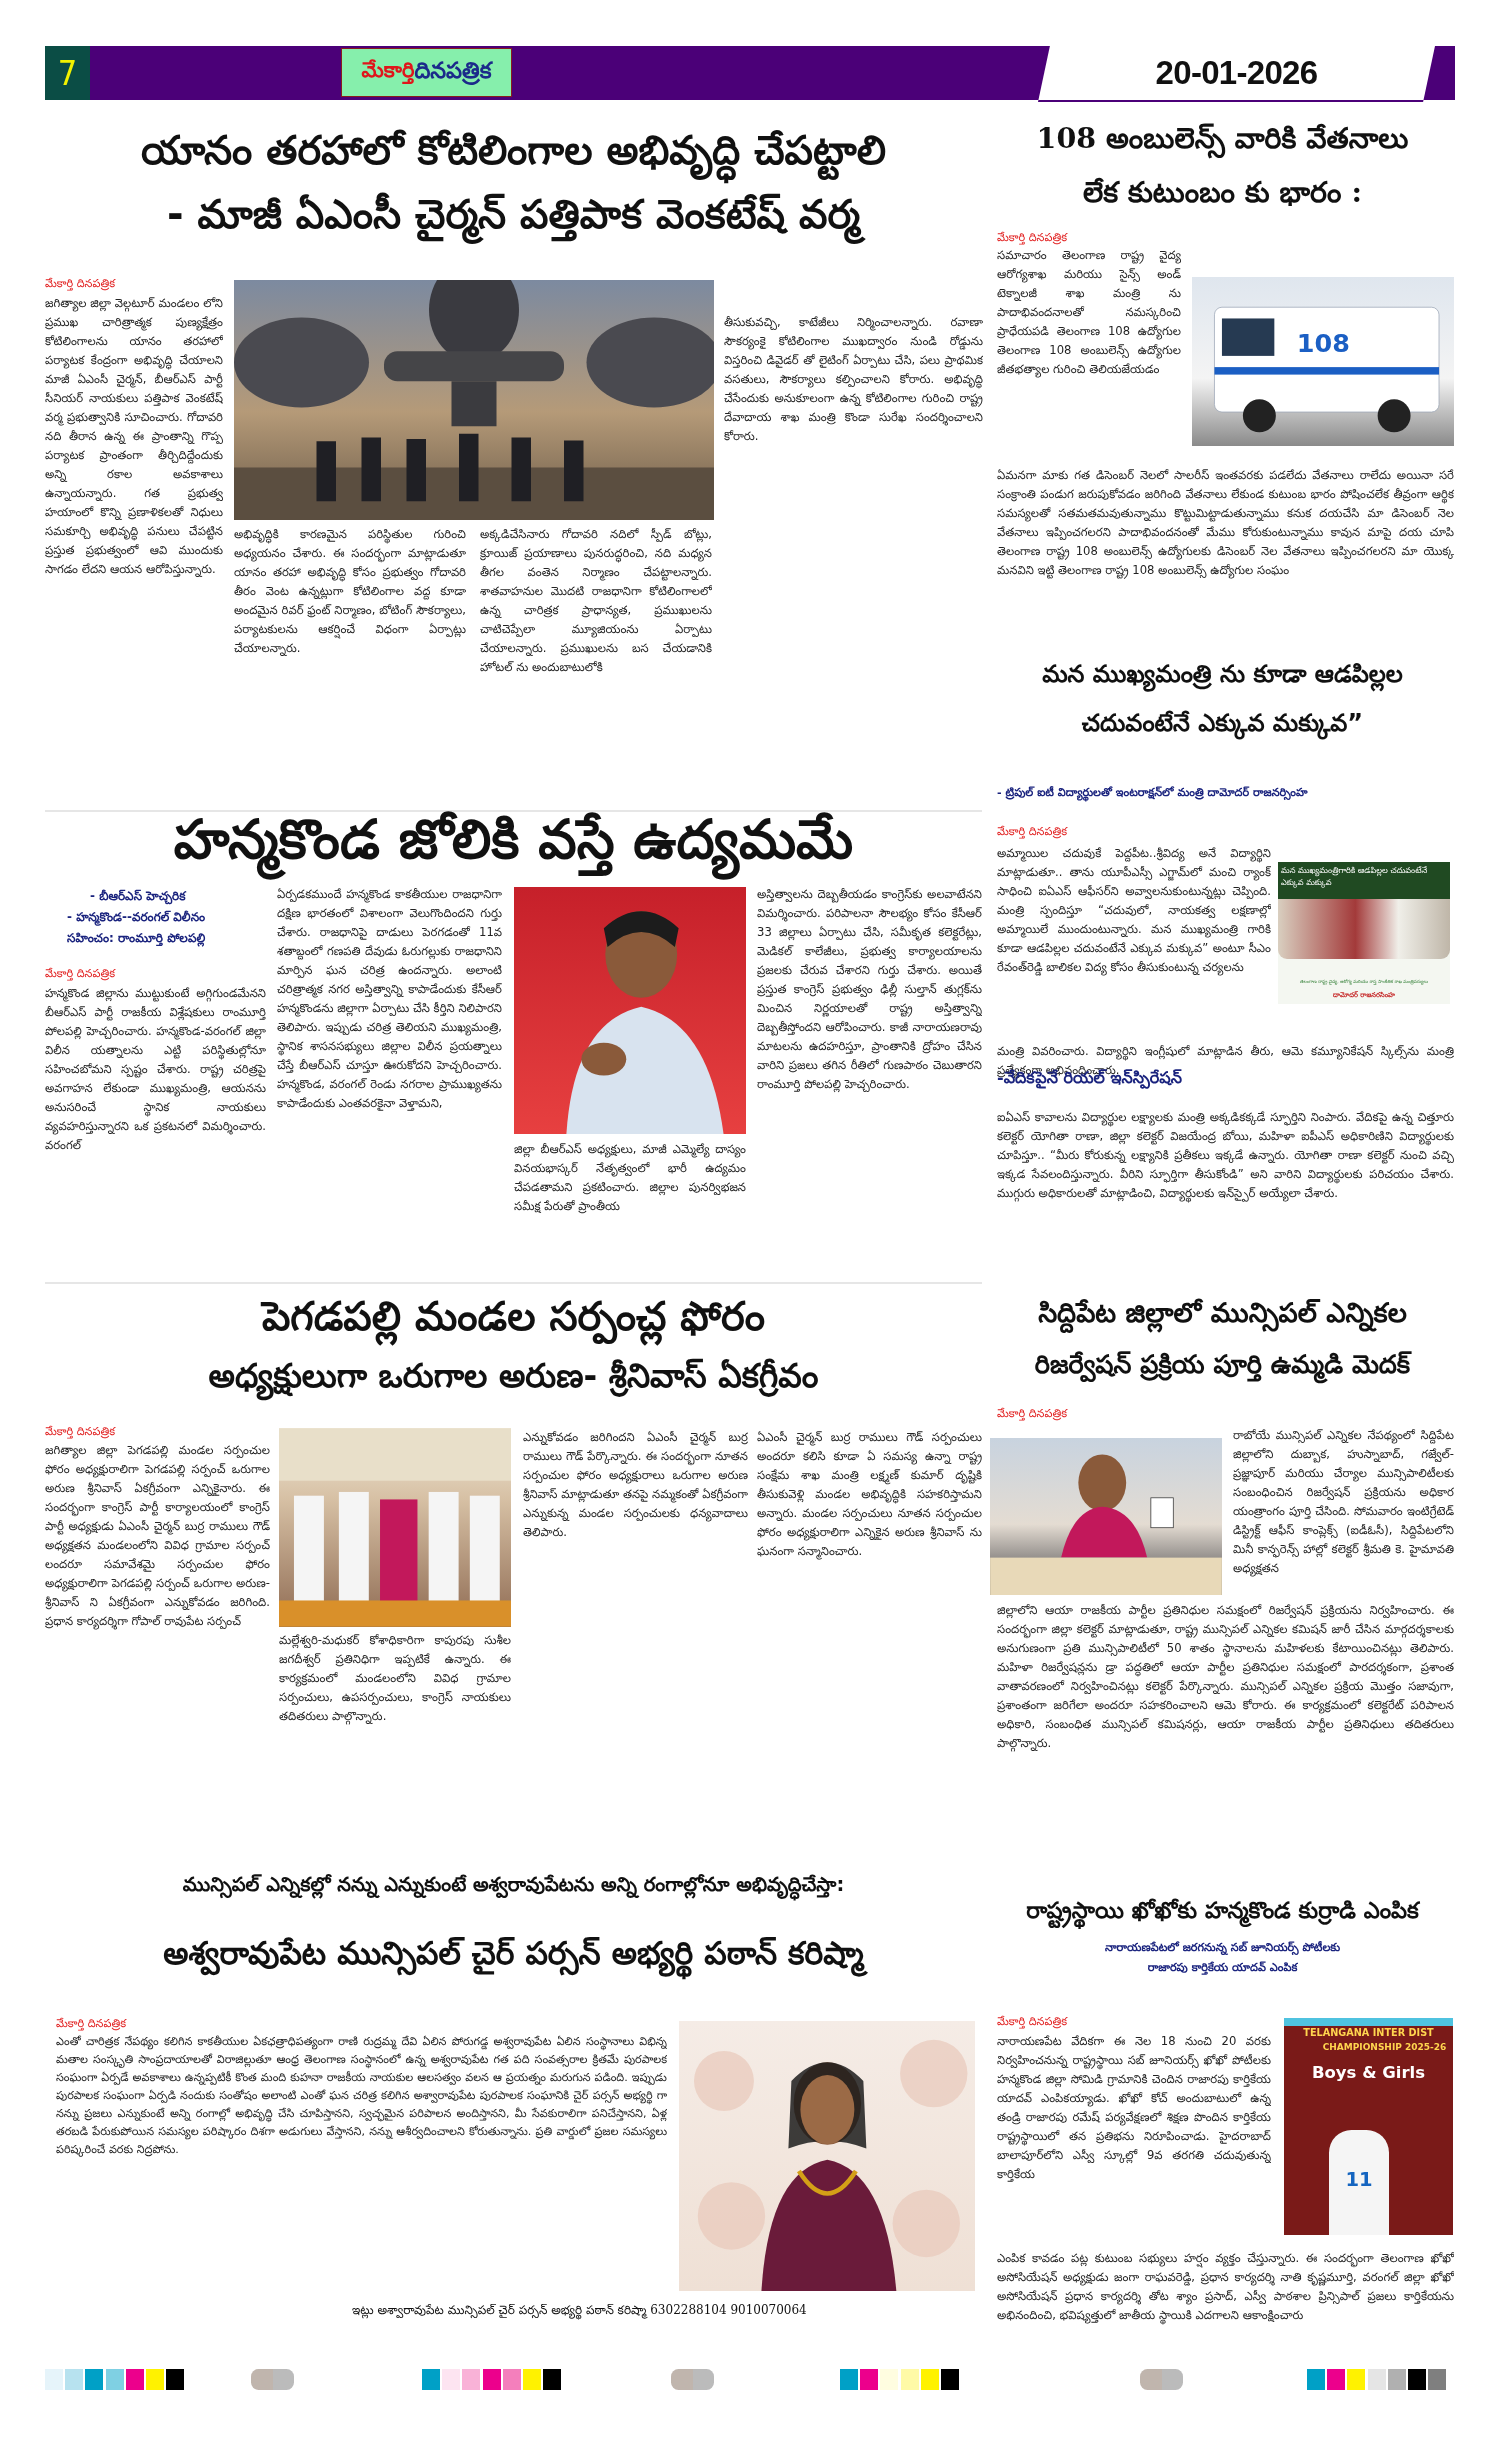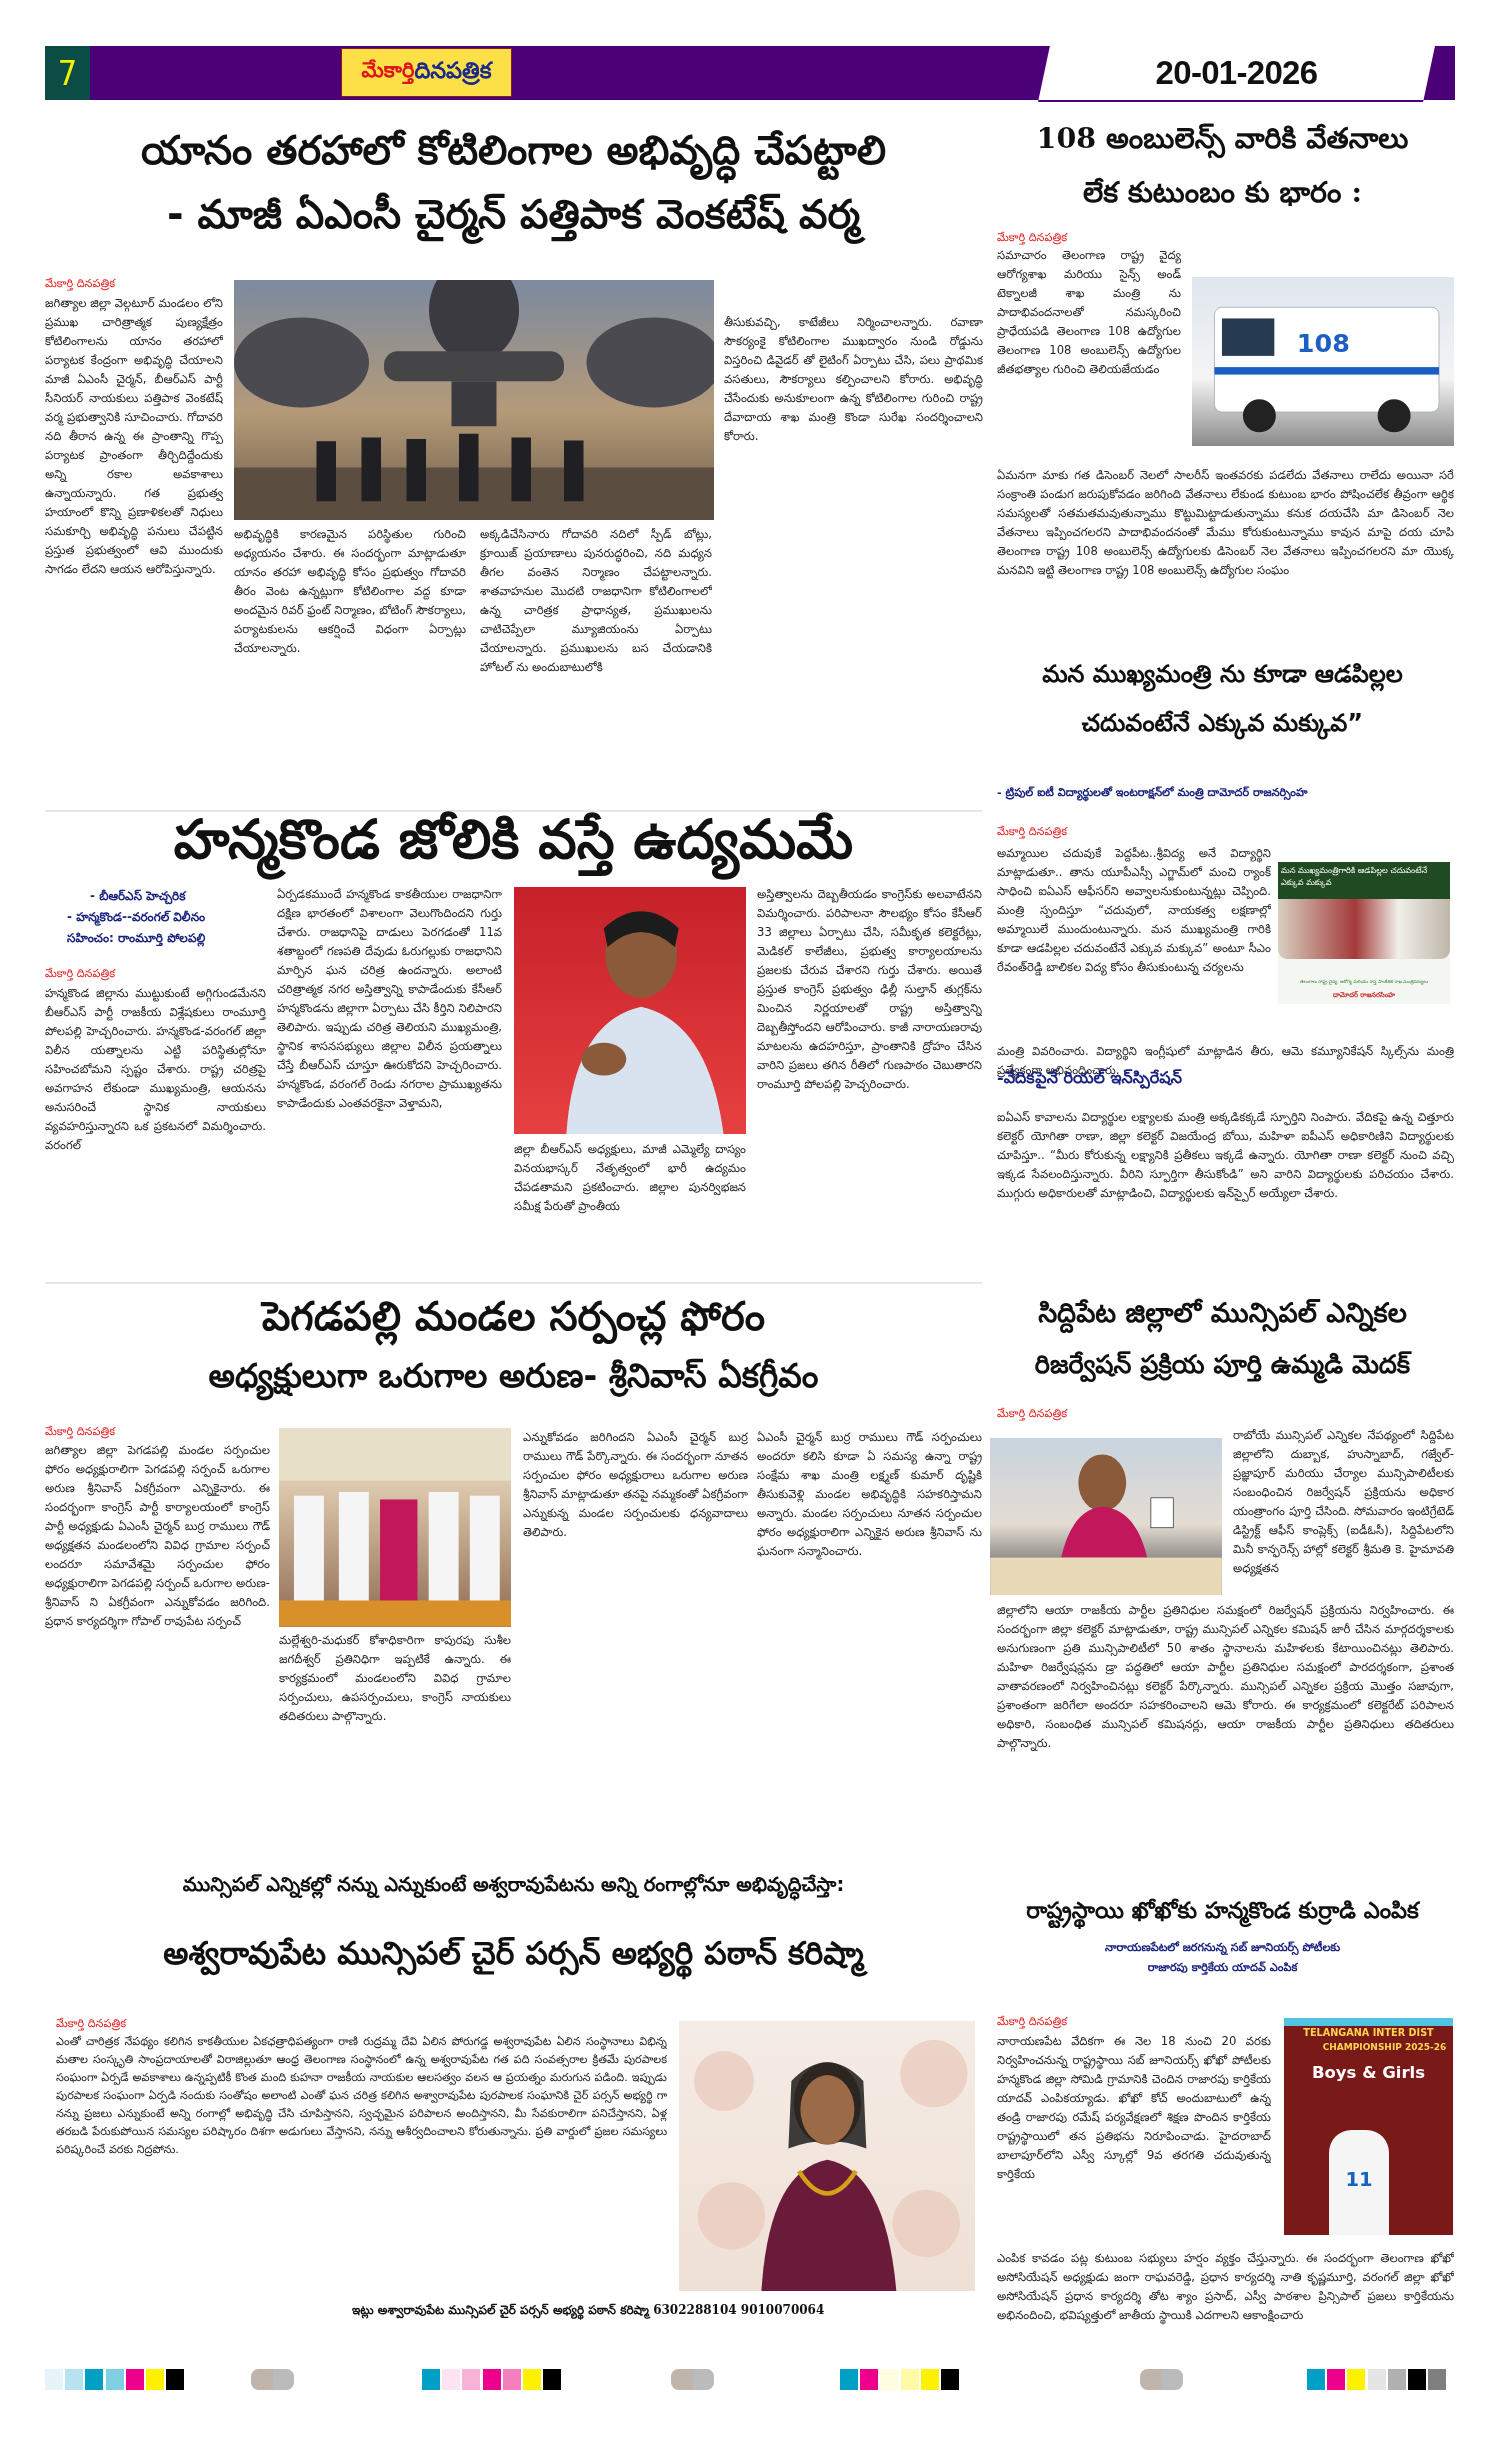--- a/index.html
+++ b/index.html
@@ -3,21 +3,21 @@
 <meta charset="utf-8">
 <style>
   html, body { margin:0; padding:0; background:#ffffff; }
   body { width:1488px; height:2462px; position:relative; overflow:hidden;
          font-family:"DejaVu Sans", sans-serif; color:#111; }
   .abs { position:absolute; }
   
   .masthead { left:45px; top:46px; width:1410px; height:54px; background:#4b0078; }
   .page-num { left:45px; top:46px; width:45px; height:54px; background:#0b4d45; color:#f2f200;
               font-family:"DejaVu Sans Condensed","DejaVu Sans", sans-serif; font-size:34px; line-height:54px; text-align:center; }
-  .logo-box { left:341px; top:48px; width:171px; height:49px; background:#fde047; border:1.5px solid #8a1c1c;
+  .logo-box { left:341px; top:48px; width:171px; height:49px; background:#86efac; border:1.5px solid #8a1c1c;
               display:flex; align-items:center; justify-content:center; box-sizing:border-box; }
   .logo-red { color:#e0151b; font-weight:bold; font-size:21px; }
   .logo-blue { color:#1b2a8a; font-weight:bold; font-size:22.5px; }
   .date-box { left:1038px; top:46px; width:397px; height:54px; background:#fff;
               clip-path:polygon(3% 0,100% 0,97% 100%,0 100%); border-bottom:2.2px solid #4b0078; }
   .date-text { left:1038px; top:46px; width:397px; height:54px; font-family:"Liberation Sans", sans-serif;
                font-weight:bold; font-size:33px; line-height:54px; text-align:center; color:#111; letter-spacing:-0.7px; }
   .headline { font-family:"DejaVu Sans", sans-serif; font-weight:bold; color:#111; text-align:center; white-space:nowrap; }
   .deck-blue { color:#1a237e; font-weight:bold; }
   .byline { color:#e11d1d; font-size:11.2px; }
@@ -179,21 +179,21 @@
         <circle cx="70" cy="260" r="45"></circle>
         <circle cx="330" cy="270" r="45"></circle>
       </g>
     <ellipse cx="198" cy="110" rx="45" ry="55" fill="#8a5a3a"></ellipse>
     <path d="M150 80 Q198 30 246 80 L250 170 Q198 150 146 170 Z" fill="#1c1c1c" opacity="0.85"></path>
     <ellipse cx="198" cy="118" rx="36" ry="46" fill="#9b6a46"></ellipse>
     <path d="M110 360 Q120 200 198 185 Q276 200 290 360 Z" fill="#6a1b3a"></path>
     <path d="M160 200 Q198 260 236 200" stroke="#d4a017" stroke-width="6" fill="none"></path>
   </svg>
 </div>
-<div class="abs" style="left:352px;top:2303px;font-family:'DejaVu Serif',serif;font-size:12px;font-weight:bold;">ఇట్లు అశ్వారావుపేట మున్సిపల్ చైర్ పర్సన్ అభ్యర్థి పఠాన్ కరిష్మా 6302288104 9010070064</div>
+<div class="abs" style="left:352px;top:2303px;font-family:'DejaVu Serif',serif;font-size:12px;">ఇట్లు అశ్వారావుపేట మున్సిపల్ చైర్ పర్సన్ అభ్యర్థి పఠాన్ కరిష్మా 6302288104 9010070064</div>
 
 <div class="abs" style="left:45px;top:2369px;width:1410px;height:22.5px;">
   <div id="reg1" style="position:absolute;left:0;top:0;">
       <div class="swatch" style="left: 0px; width: 18px; background: rgb(230, 244, 250);"></div>
       <div class="swatch" style="left: 20px; width: 18px; background: rgb(183, 226, 239);"></div>
       <div class="swatch" style="left: 40px; width: 18px; background: rgb(0, 160, 198);"></div>
       <div class="swatch" style="left: 61px; width: 18px; background: rgb(127, 208, 227);"></div>
       <div class="swatch" style="left: 81px; width: 18px; background: rgb(236, 0, 140);"></div>
       <div class="swatch" style="left: 101px; width: 18px; background: rgb(255, 242, 0);"></div>
       <div class="swatch" style="left: 121px; width: 18px; background: rgb(0, 0, 0);"></div>

